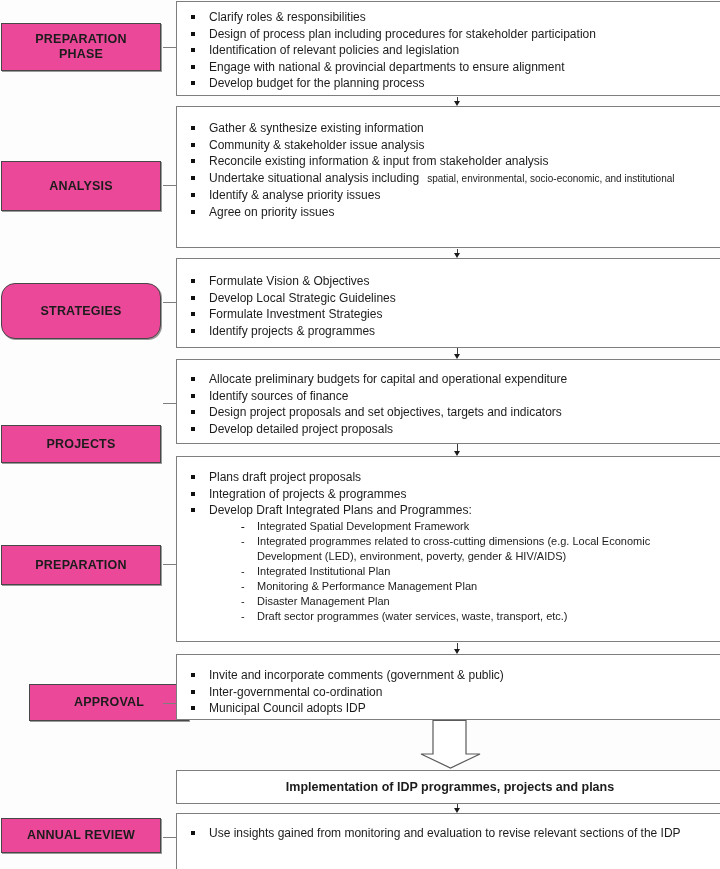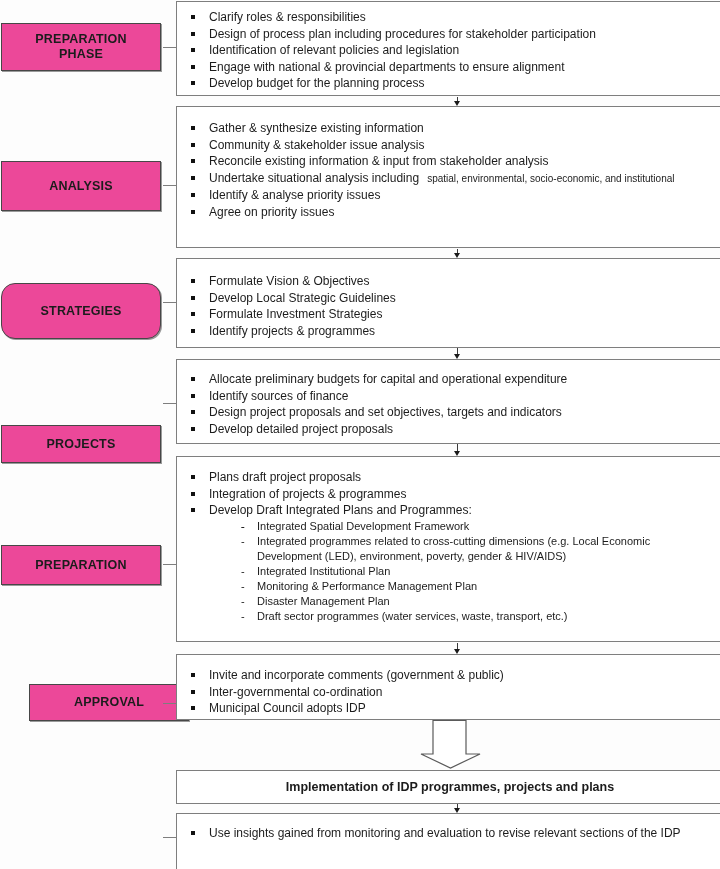--- a/index.html
+++ b/index.html
@@ -62,20 +62,23 @@
   </div>
   <div class="phase-box" style="top:385px;height:38px;margin-top:40px;">
     <span class="lbl">PROJECTS</span>
   </div>
   <div class="phase-box" style="top:545px;height:40px;">
     <span class="lbl">PREPARATION</span>
   </div>
   <div class="phase-box" style="top:684px;height:37px;margin-left:28px;">
     <span class="lbl">APPROVAL</span>
   </div>
+  <div class="phase-box" style="top:818px;height:35px;">
+    <span class="lbl">ANNUAL REVIEW</span>
+  </div>
 
   <div class="hconn" style="top:47px;"></div>
   <div class="hconn" style="top:185px;"></div>
   <div class="hconn" style="top:302px;"></div>
   <div class="hconn" style="top:403px;"></div>
   <div class="hconn" style="top:564px;"></div>
   <div class="hconn" style="top:703px;"></div>
   <div class="hconn" style="top:837px;"></div>
 
   <div class="content-box" style="top:1px;height:95px;padding-top:7px;">

